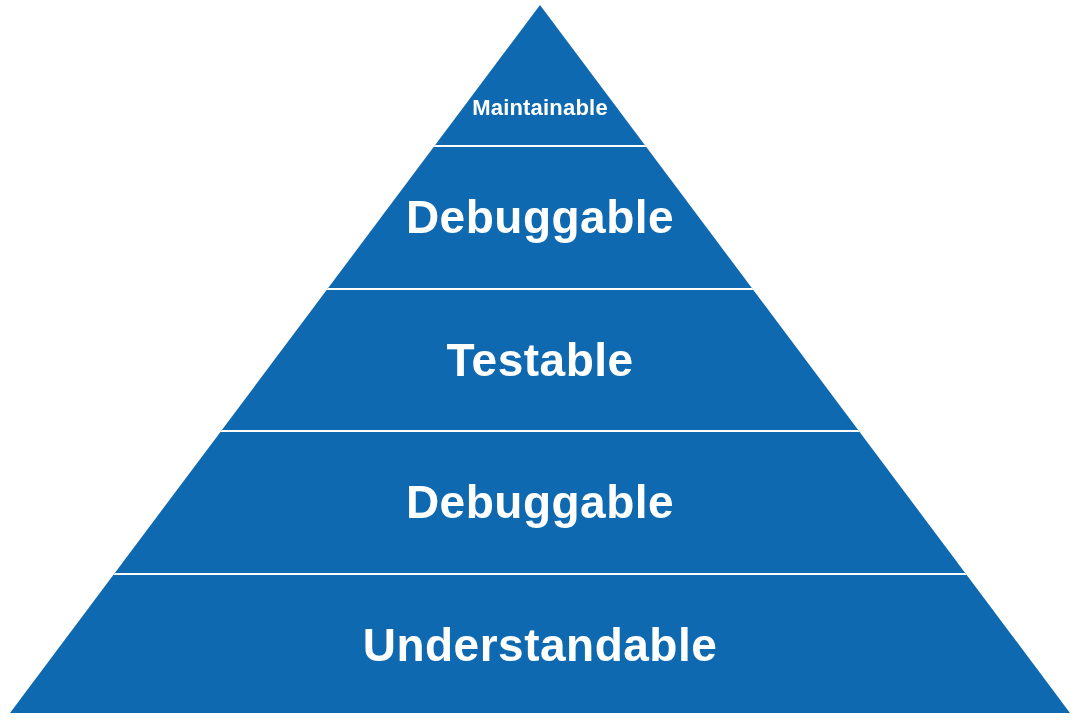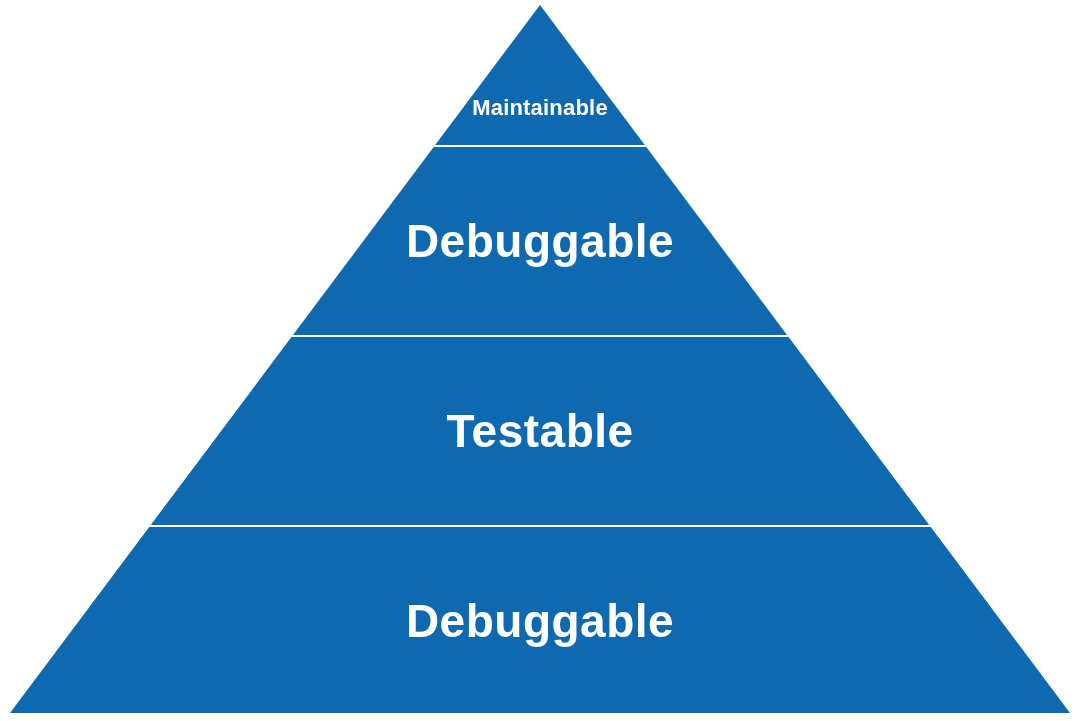--- a/index.html
+++ b/index.html
@@ -65,14 +65,17 @@
     </div>
     <div class="level level-mid">
       <span>Debuggable</span>
     </div>
     <div class="level level-mid">
       <span>Testable</span>
     </div>
     <div class="level level-mid">
       <span>Debuggable</span>
     </div>
+    <div class="level level-mid">
+      <span>Understandable</span>
+    </div>
   </div>
 </div>
 
 </body></html>

